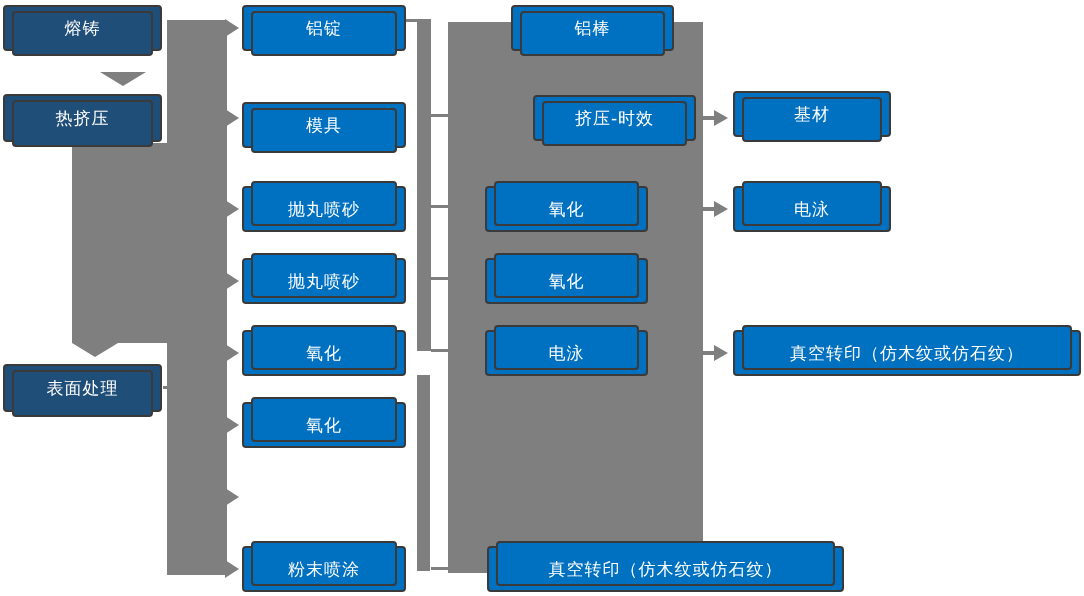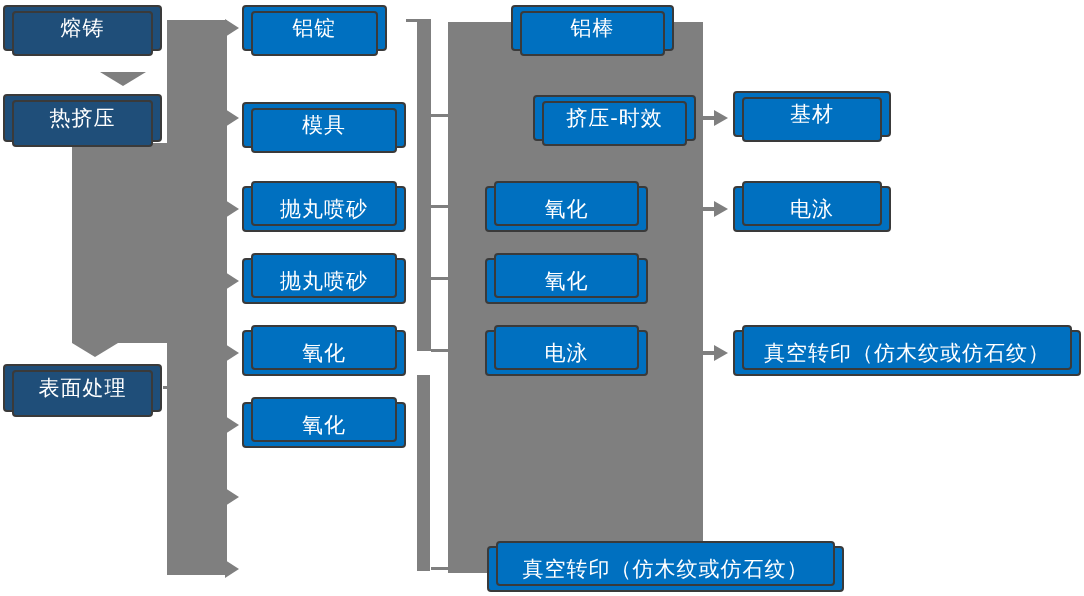--- a/index.html
+++ b/index.html
@@ -12,21 +12,21 @@
   .tri-right{position:absolute;width:0;height:0;z-index:1;
     border-top:9px solid transparent;border-bottom:9px solid transparent;
     border-left:14px solid var(--connector-gray,#7F7F7F);}
   .tri-right.sm{border-top-width:8px;border-bottom-width:8px;}
   .tri-down{position:absolute;width:0;height:0;z-index:1;
     border-left:23px solid transparent;border-right:23px solid transparent;
     border-top:14px solid var(--connector-gray,#7F7F7F);}
   
   .box{
     position:absolute;z-index:2;display:flex;align-items:center;justify-content:center;
-    color:var(--box-text,#FFFFFF);font-size:21px;letter-spacing:1px;
+    color:var(--box-text,#FFFFFF);font-size:17px;letter-spacing:1px;
     border:2px solid var(--box-border,#3A3A3A);border-radius:4px;
     box-sizing:border-box;white-space:nowrap;
   }
   .blue{background:var(--box-blue,#0070C0);}
   .navy{background:var(--box-navy,#1F4E79);}
   .box::before{
     content:"";position:absolute;left:7px;right:7px;z-index:-1;
     border:2px solid var(--box-border,#3A3A3A);border-radius:4px;
   }
   .blue::before{background:var(--box-blue,#0070C0);}
@@ -69,26 +69,27 @@
   <div class="tri-right sm" style="left:714px;top:110px;"></div>
   <div class="gray" style="left:703px;top:207px;width:11px;height:4px;"></div>
   <div class="tri-right sm" style="left:714px;top:201px;"></div>
   <div class="gray" style="left:703px;top:351px;width:11px;height:4px;"></div>
   <div class="tri-right sm" style="left:714px;top:345px;"></div>
 
   <div class="box navy echo-down" style="left:3px;top:5px;width:159px;height:46px;">熔铸</div>
   <div class="box navy echo-down" style="left:3px;top:364px;width:159px;height:48px;">表面处理</div>
   <div class="box navy echo-down" style="left:3px;top:94px;width:159px;height:48px;">热挤压</div>
 
-  <div class="box blue echo-down" style="left:242px;top:5px;width:145px;height:46px;">铝锭</div>
+  <div class="box blue echo-down" style="left:242px;top:5px;width:164px;height:46px;">铝锭</div>
   <div class="box blue echo-down" style="left:242px;top:102px;width:164px;height:46px;">模具</div>
   <div class="box blue echo-up" style="left:242px;top:186px;width:164px;height:46px;">抛丸喷砂</div>
   <div class="box blue echo-up" style="left:242px;top:258px;width:164px;height:46px;">抛丸喷砂</div>
   <div class="box blue echo-up" style="left:242px;top:330px;width:164px;height:46px;">氧化</div>
   <div class="box blue echo-up" style="left:242px;top:402px;width:164px;height:46px;">氧化</div>
+  <div class="box blue echo-up" style="left:242px;top:546px;width:164px;height:46px;">粉末喷涂</div>
 
   <div class="box blue echo-down" style="left:511px;top:5px;width:163px;height:46px;">铝棒</div>
   <div class="box blue echo-down" style="left:485px;top:95px;width:163px;height:46px;margin-left:48px;">挤压-时效</div>
   <div class="box blue echo-up" style="left:485px;top:186px;width:163px;height:46px;">氧化</div>
   <div class="box blue echo-up" style="left:485px;top:258px;width:163px;height:46px;">氧化</div>
   <div class="box blue echo-up" style="left:485px;top:330px;width:163px;height:46px;">电泳</div>
   <div class="box blue echo-up" style="left:487px;top:546px;width:357px;height:46px;">真空转印（仿木纹或仿石纹）</div>
 
   <div class="box blue echo-down" style="left:733px;top:91px;width:158px;height:46px;">基材</div>
   <div class="box blue echo-up" style="left:733px;top:186px;width:158px;height:46px;">电泳</div>

